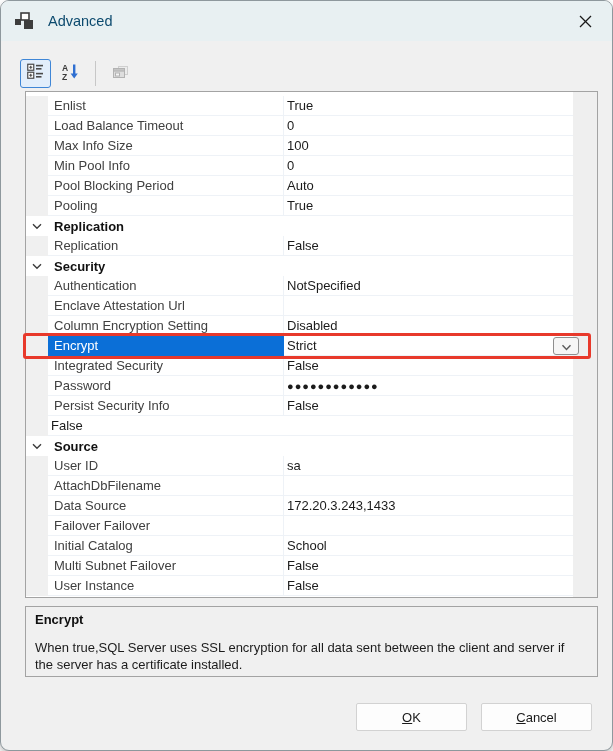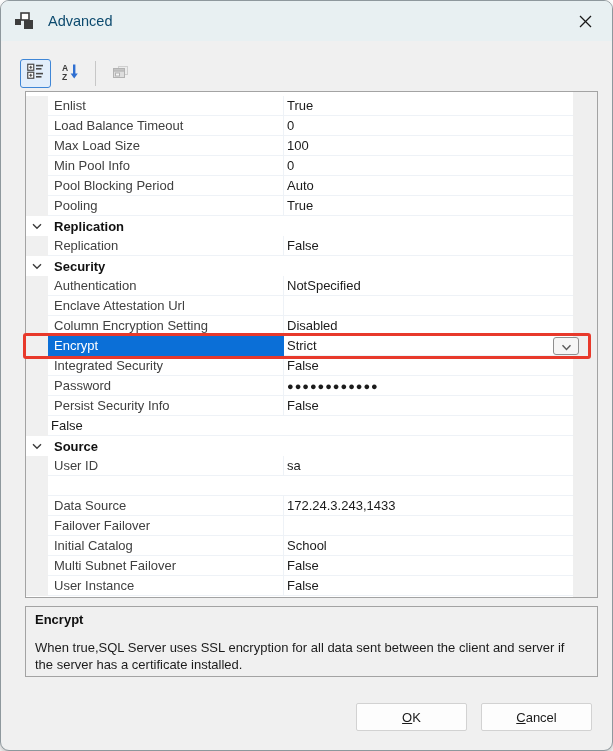--- a/index.html
+++ b/index.html
@@ -126,21 +126,21 @@
           <span class="name">Enlist</span>
           <span class="value">True</span>
         </div>
         <div class="row prop">
           <span class="gutter"></span>
           <span class="name">Load Balance Timeout</span>
           <span class="value">0</span>
         </div>
         <div class="row prop">
           <span class="gutter"></span>
-          <span class="name">Max Load Size</span>
+          <span class="name">Max Info Size</span>
           <span class="value">100</span>
         </div>
         <div class="row prop">
           <span class="gutter"></span>
           <span class="name">Min Pool Info</span>
           <span class="value">0</span>
         </div>
         <div class="row prop">
           <span class="gutter"></span>
           <span class="name">Pool Blocking Period</span>
@@ -225,26 +225,27 @@
           </span>
           <span class="cat-label">Source</span>
         </div>
         <div class="row prop">
           <span class="gutter"></span>
           <span class="name">User ID</span>
           <span class="value">sa</span>
         </div>
         <div class="row prop">
           <span class="gutter"></span>
+          <span class="name">AttachDbFilename</span>
           <span class="value"></span>
         </div>
         <div class="row prop">
           <span class="gutter"></span>
           <span class="name">Data Source</span>
-          <span class="value">172.24.3.243,1433</span>
+          <span class="value">172.20.3.243,1433</span>
         </div>
         <div class="row prop">
           <span class="gutter"></span>
           <span class="name">Failover Failover</span>
           <span class="value"></span>
         </div>
         <div class="row prop">
           <span class="gutter"></span>
           <span class="name">Initial Catalog</span>
           <span class="value">School</span>

